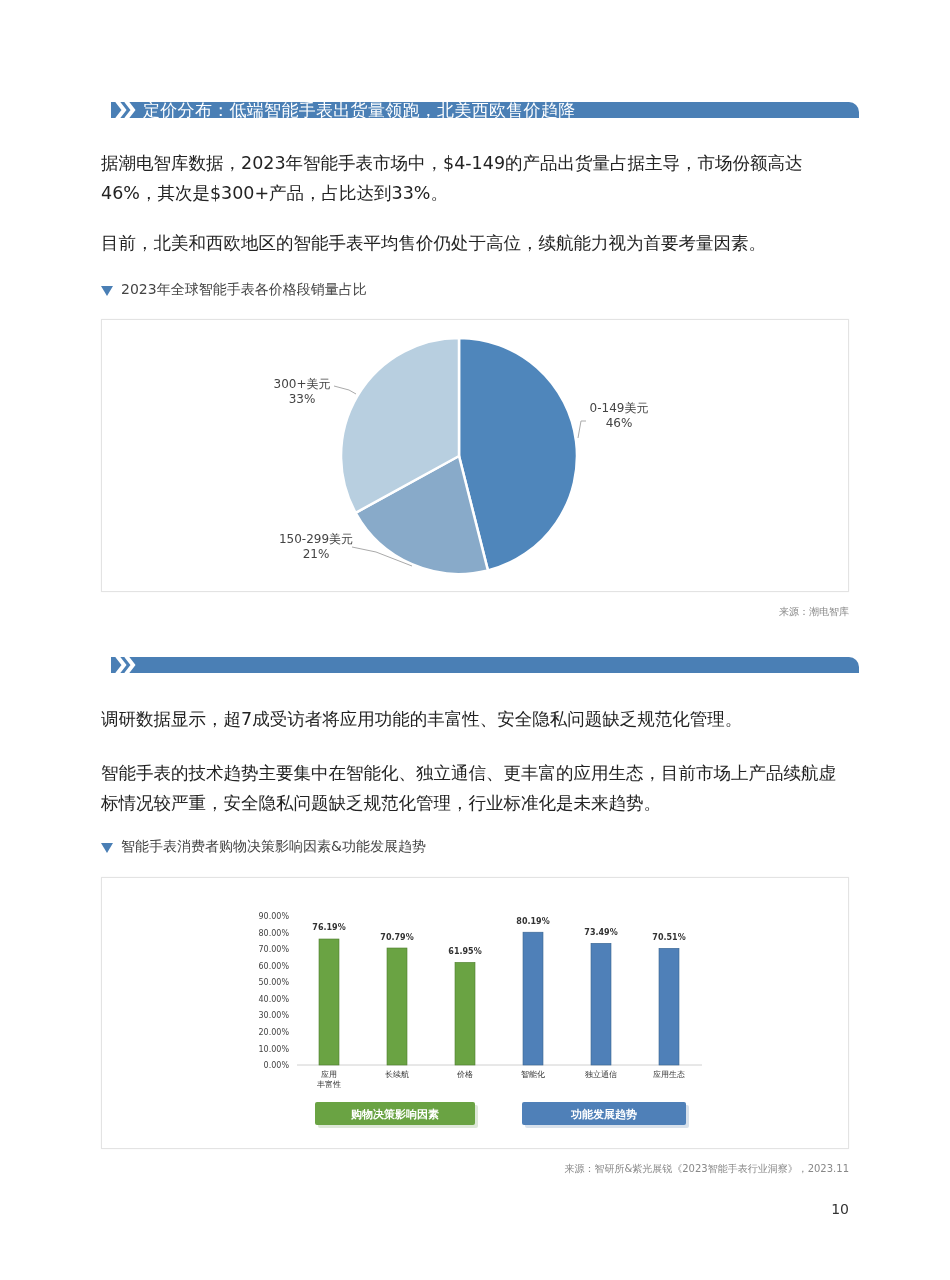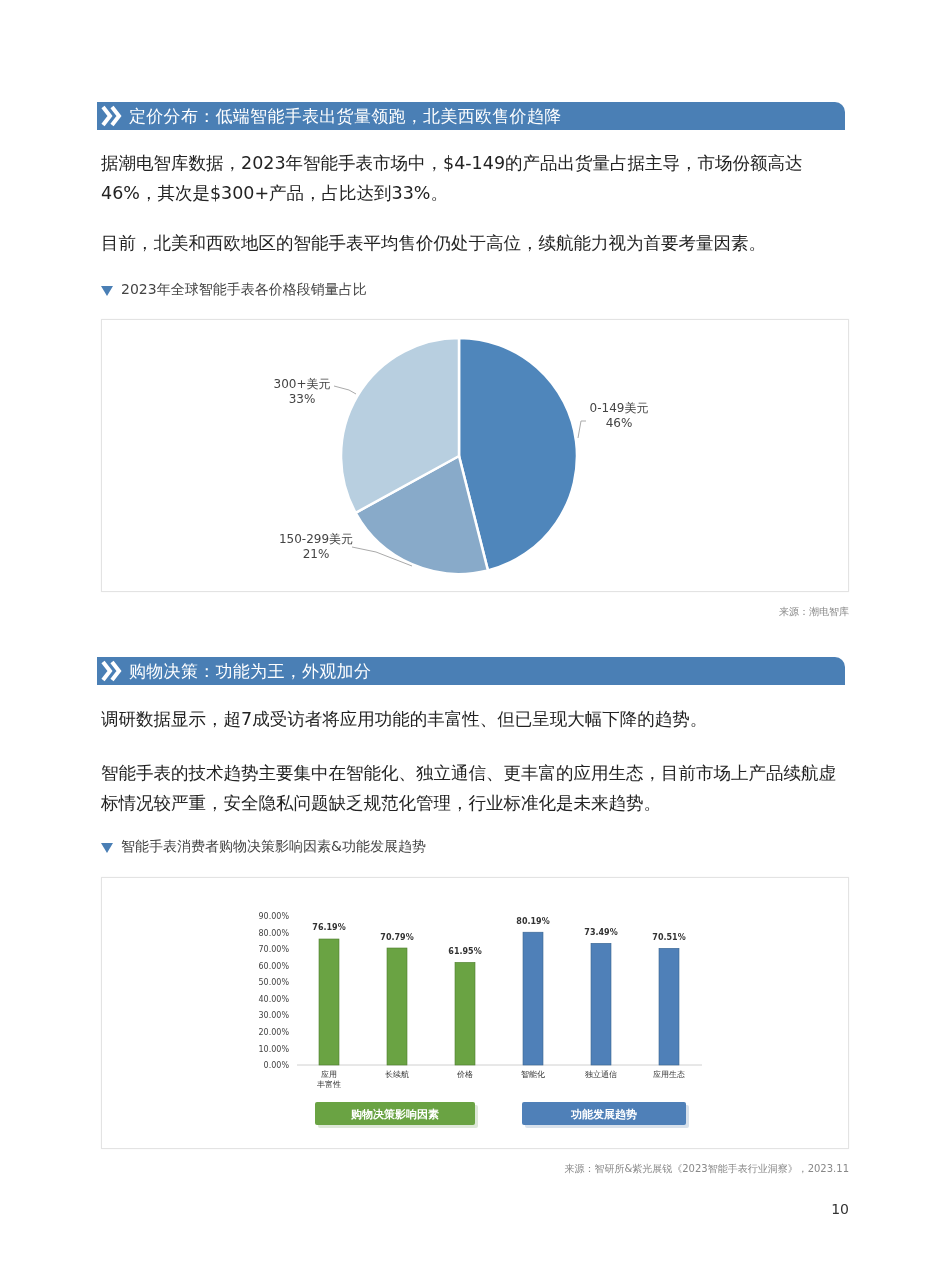--- a/index.html
+++ b/index.html
@@ -2,21 +2,21 @@
 <html><head>
   <meta charset="utf-8">
   <style>
     * { margin: 0; padding: 0; box-sizing: border-box; }
     body {
       width: 950px; height: 1280px; background: #ffffff;
       font-family: "DejaVu Sans", "Liberation Sans", sans-serif;
       color: #222; position: relative; overflow: hidden;
     }
     .section-header {
-      position: absolute; left: 97px; width: 748px; height: 28px;
+      position: absolute; left: 111px; width: 748px; height: 16px;
       background: #4a7fb5; border-top-right-radius: 10px;
       display: flex; align-items: center;
     }
     .section-header .chev {
       width: 30px; height: 28px; display: flex; align-items: center; justify-content: center;
     }
     .section-header .title {
       color: #ffffff; font-size: 17px; letter-spacing: 0.3px; margin-left: 2px;
     }
     .para {
@@ -91,24 +91,23 @@
 
 <div class="source" style="top:605px;">来源：潮电智库</div>
 
 <div class="section-header" style="top:657px;">
   <span class="chev">
     <svg width="26" height="24" viewBox="0 0 26 24">
       <polyline points="4,3 11,12 4,21" fill="none" stroke="#fff" stroke-width="4"></polyline>
       <polyline points="13,3 20,12 13,21" fill="none" stroke="#fff" stroke-width="4"></polyline>
     </svg>
   </span>
-  <span class="title">购物决策：功能为王，外观加分</span>
 </div>
 
-<div class="para" style="top:704px;">调研数据显示，超7成受访者将应用功能的丰富性、但已呈现大幅下降的趋势。</div>
+<div class="para" style="top:704px;">调研数据显示，超7成受访者将应用功能的丰富性、安全隐私问题缺乏规范化管理。</div>
 <div class="para" style="top:758px;">智能手表的技术趋势主要集中在智能化、独立通信、更丰富的应用生态，目前市场上产品续航虚标情况较严重，安全隐私问题缺乏规范化管理，行业标准化是未来趋势。</div>
 
 <div class="chart-caption" style="top:838px;">
   <span class="tri"></span>
   <span>智能手表消费者购物决策影响因素&amp;功能发展趋势</span>
 </div>
 
 <div class="chart-box" style="top:877px; height:272px;">
   <svg width="748" height="272" viewBox="0 0 748 272">
 

